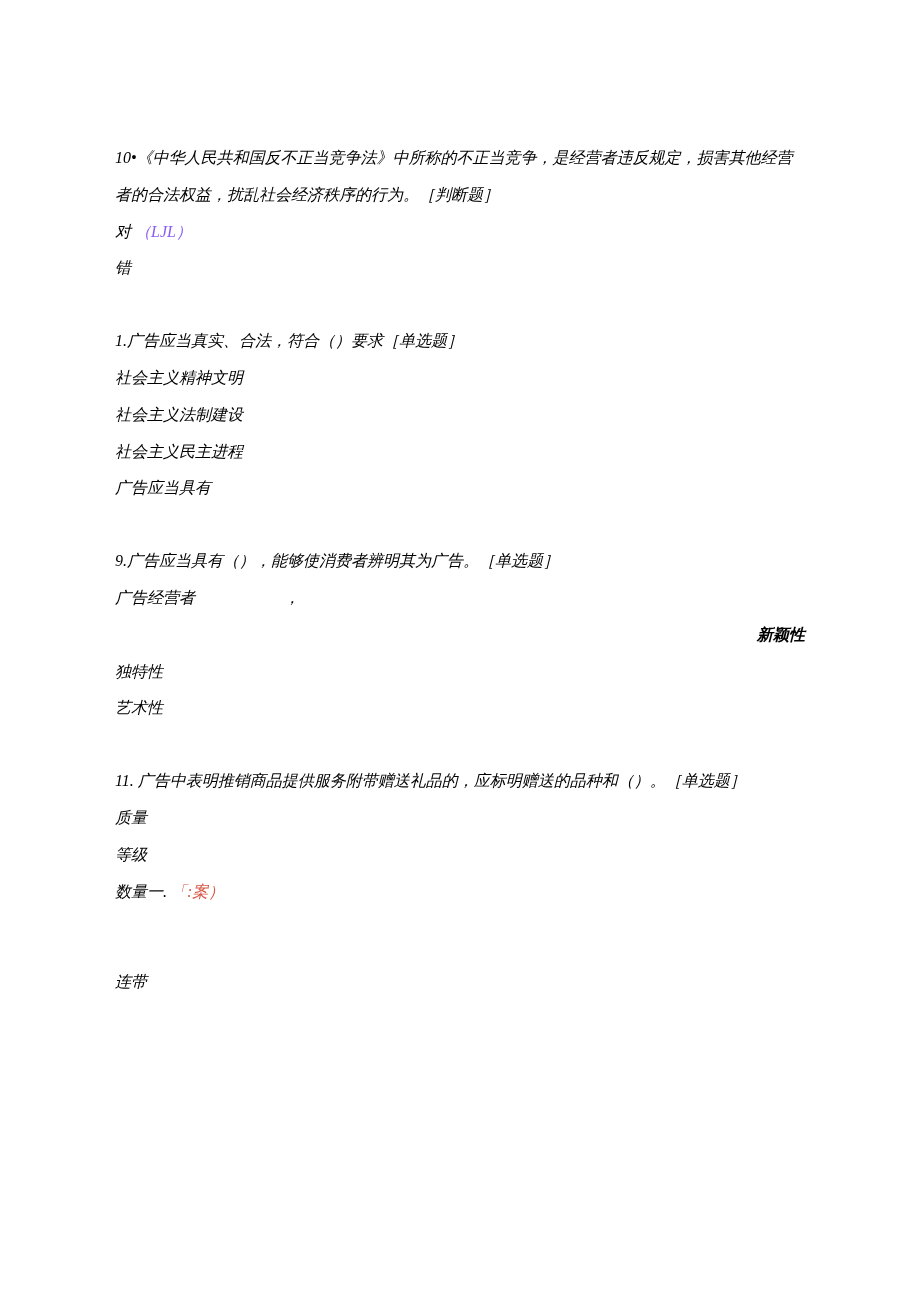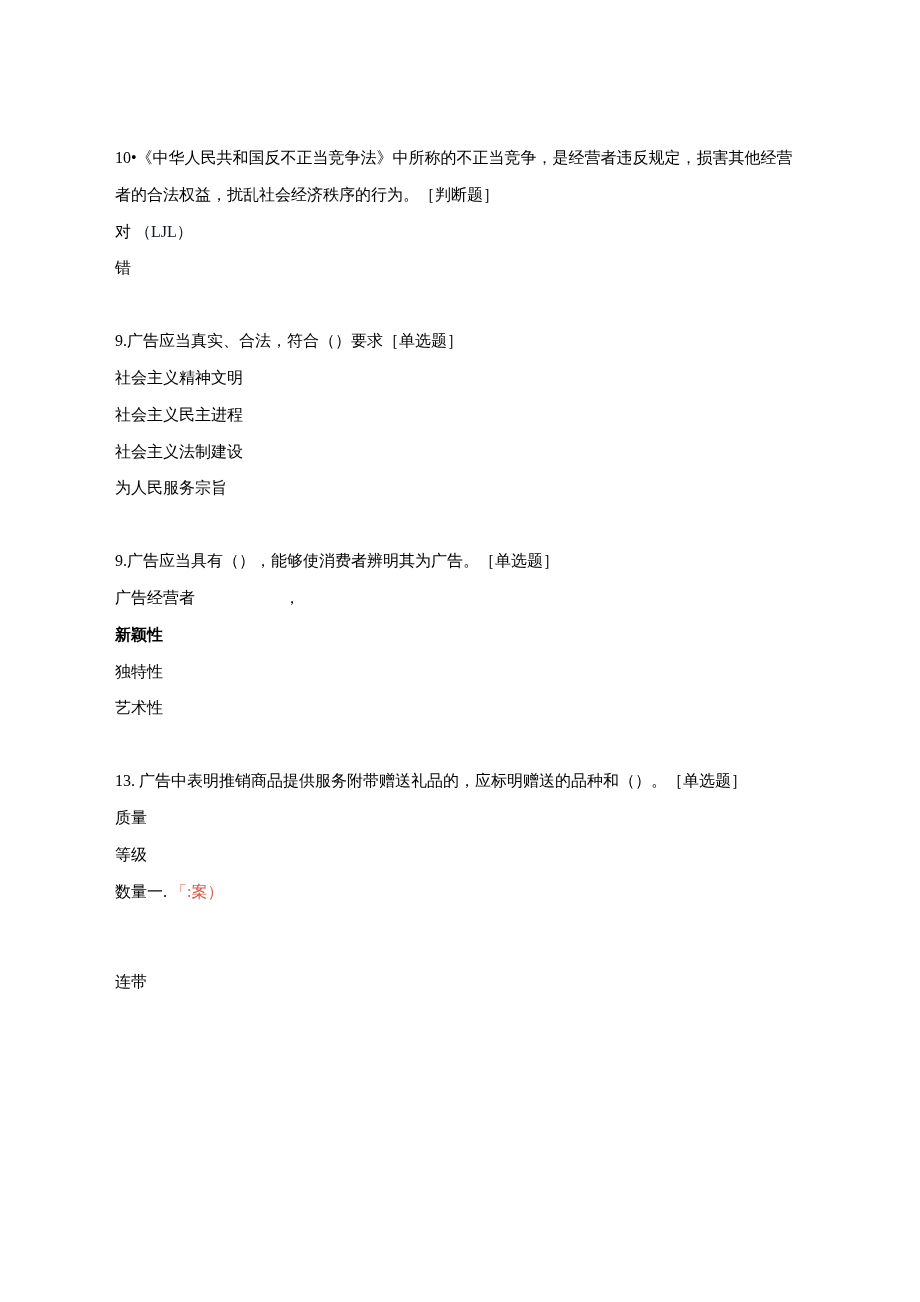--- a/index.html
+++ b/index.html
@@ -12,36 +12,38 @@
       height: 1302px;
       background: #ffffff;
       font-family: "SimSun", "宋体", serif;
       font-size: 16px;
       line-height: 2.3;
       color: #000000;
       padding: 140px 115px 60px 115px;
     }
     .question-block {
       margin-bottom: 36px;
+      font-style: italic;
     }
     .question-text {
       color: #000000;
     }
     .option {
       display: block;
       color: #000000;
     }
     .highlight-red {
-      color: #0f172a;
+      color: #8b5cf6;
     }
     .highlight-red-option {
       color: #d65a4a;
     }
     .bold-option {
       font-weight: bold;
+      text-align: right;
     }
     .mixed-line {
       display: block;
     }
     .comma-spacer {
       display: inline-block;
       margin-left: 85px;
     }
   </style>
 </head>
@@ -50,40 +52,40 @@
 <div class="question-block">
   <span class="question-text">10•《中华人民共和国反不正当竞争法》中所称的不正当竞争，是经营者违反规定，损害其他经营者的合法权益，扰乱社会经济秩序的行为。［判断题］</span>
   <span class="mixed-line">
     <span>对</span>
     <span class="highlight-red">（LJL）</span>
   </span>
   <span class="option">错</span>
 </div>
 
 <div class="question-block">
-  <span class="question-text">9.广告应当真实、合法，符合（）要求［单选题］</span>
+  <span class="question-text">1.广告应当真实、合法，符合（）要求［单选题］</span>
   <span class="option">社会主义精神文明</span>
+  <span class="option">社会主义法制建设</span>
   <span class="option">社会主义民主进程</span>
-  <span class="option">社会主义法制建设</span>
-  <span class="option">为人民服务宗旨</span>
+  <span class="option">广告应当具有</span>
 </div>
 
 <div class="question-block">
   <span class="question-text">9.广告应当具有（），能够使消费者辨明其为广告。［单选题］</span>
   <span class="mixed-line">
     <span>广告经营者</span>
     <span class="comma-spacer">，</span>
   </span>
   <span class="option bold-option">新颖性</span>
   <span class="option">独特性</span>
   <span class="option">艺术性</span>
 </div>
 
 <div class="question-block">
-  <span class="question-text">13. 广告中表明推销商品提供服务附带赠送礼品的，应标明赠送的品种和（）。［单选题］</span>
+  <span class="question-text">11. 广告中表明推销商品提供服务附带赠送礼品的，应标明赠送的品种和（）。［单选题］</span>
   <span class="option">质量</span>
   <span class="option">等级</span>
   <span class="mixed-line">
     <span>数量一.</span>
     <span class="highlight-red-option">「:案）</span>
   </span>
 </div>
 
 <div class="question-block">
   <div style="height: 18px;"></div>

